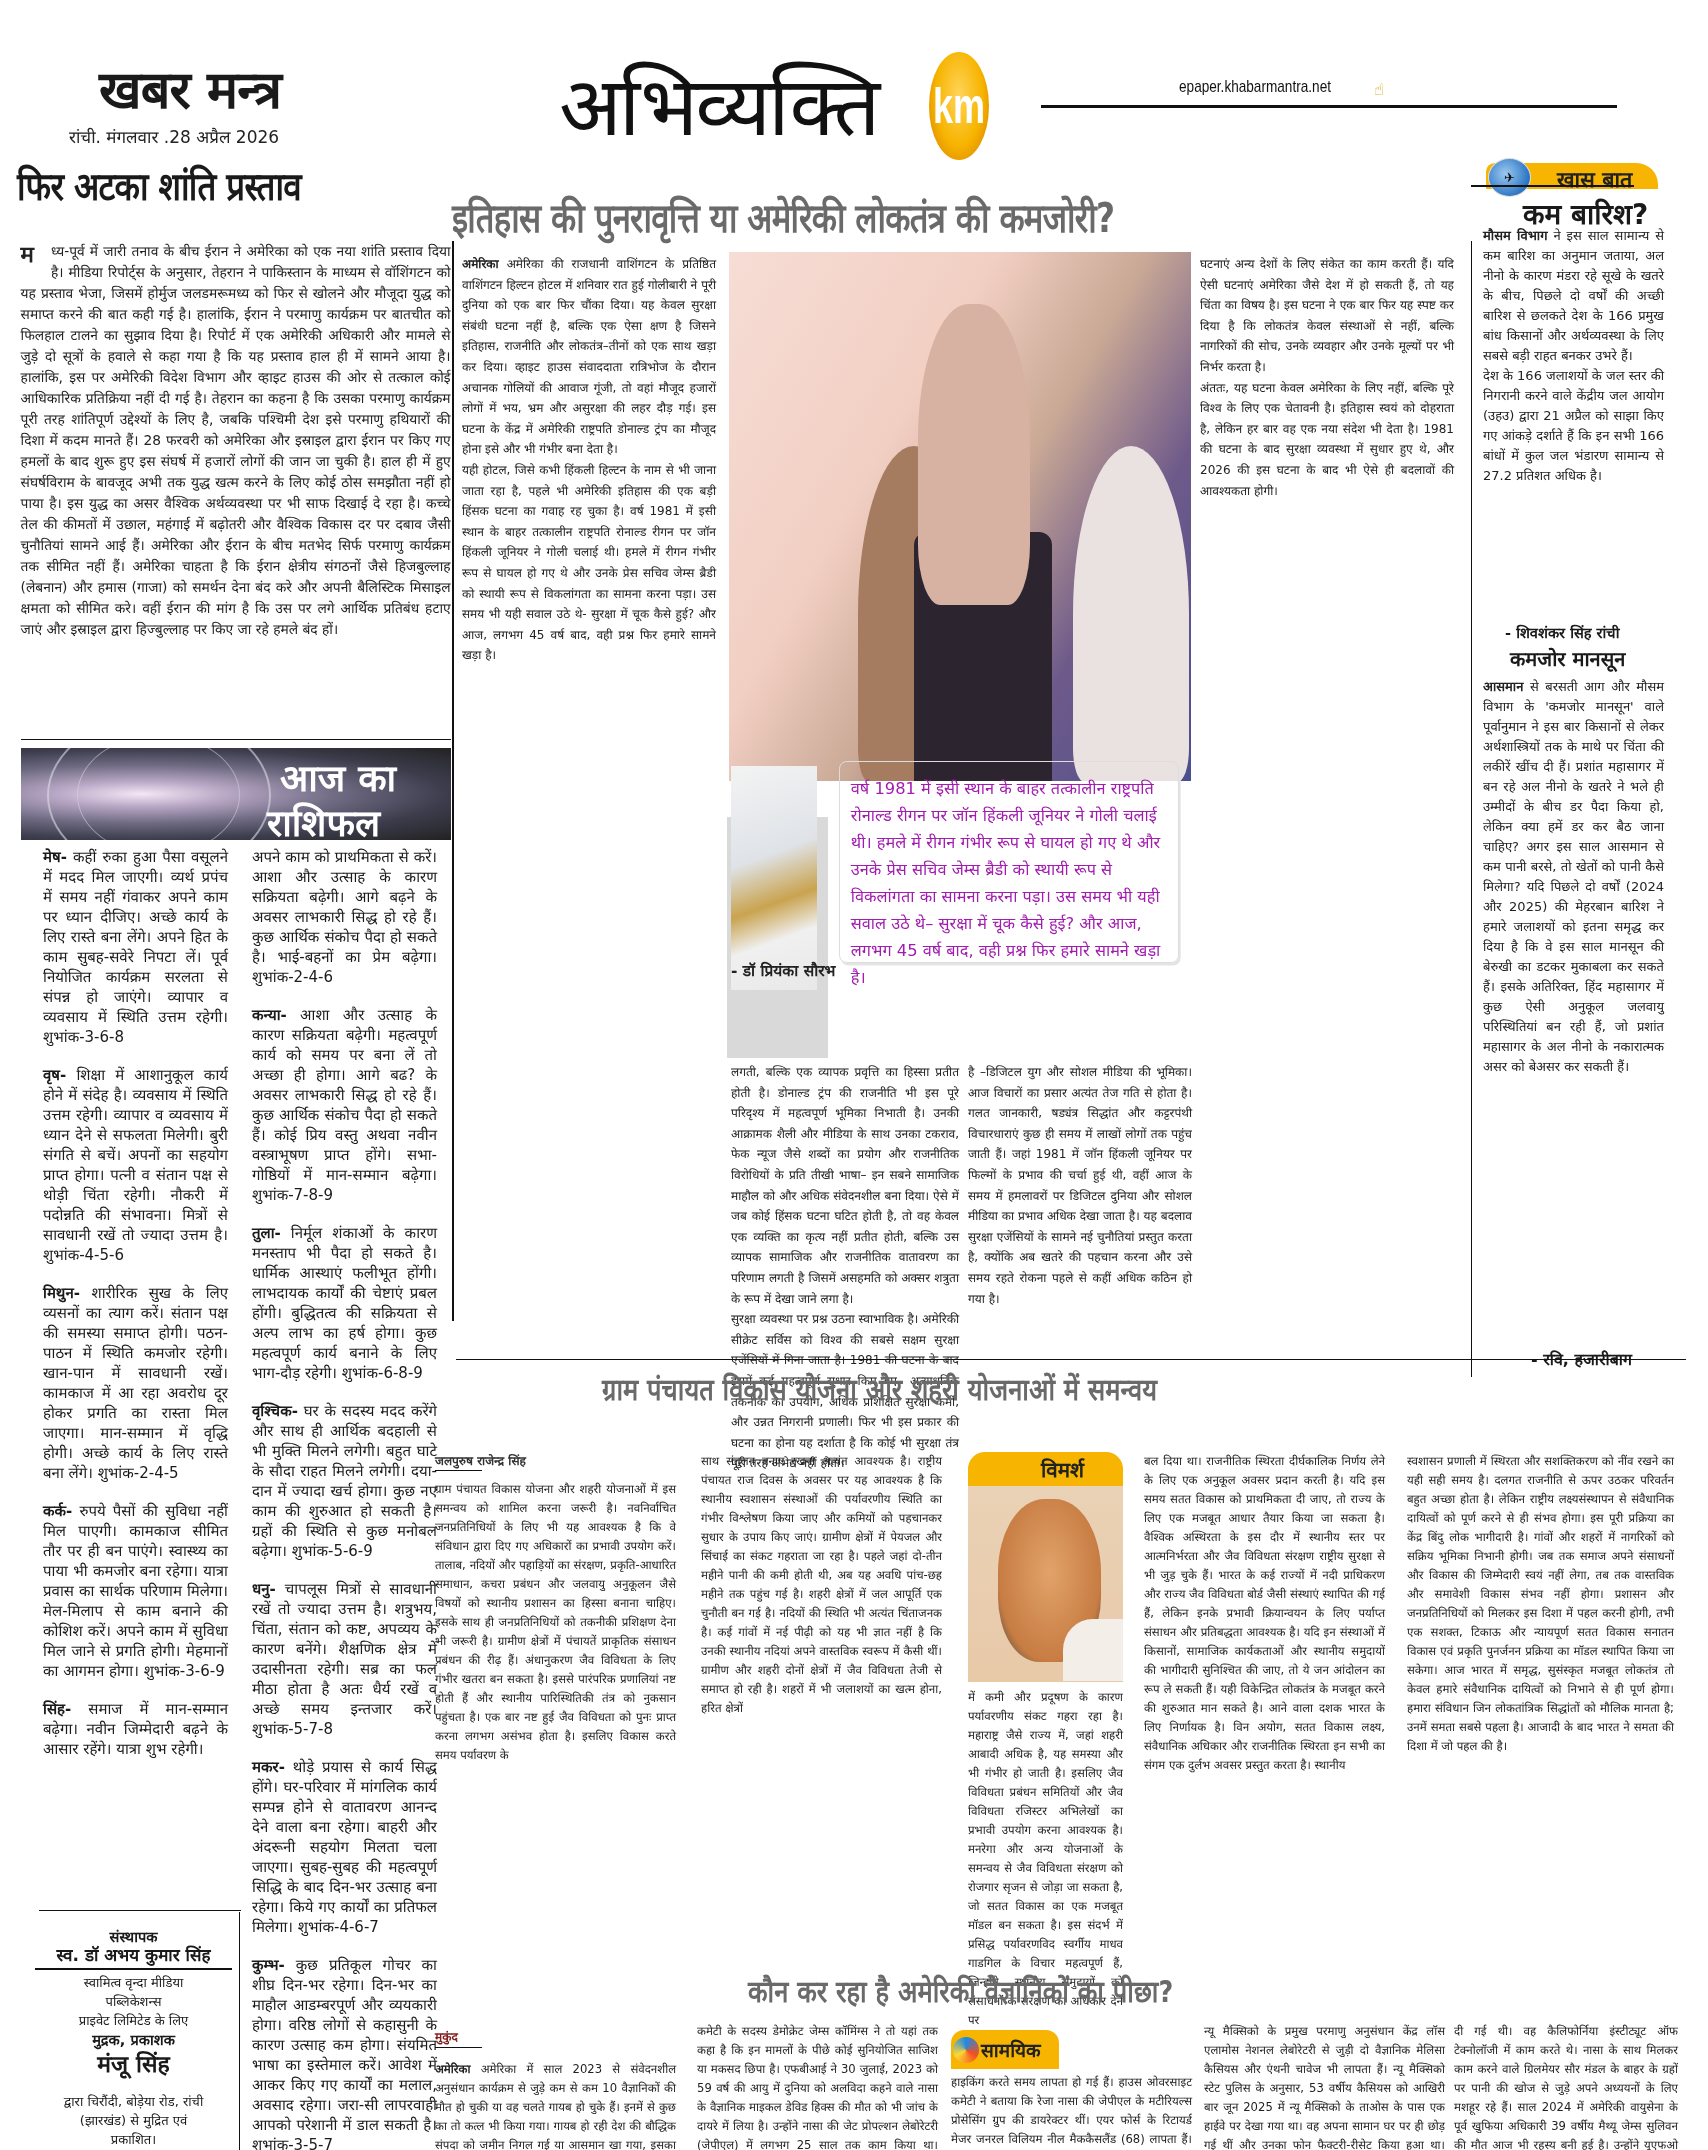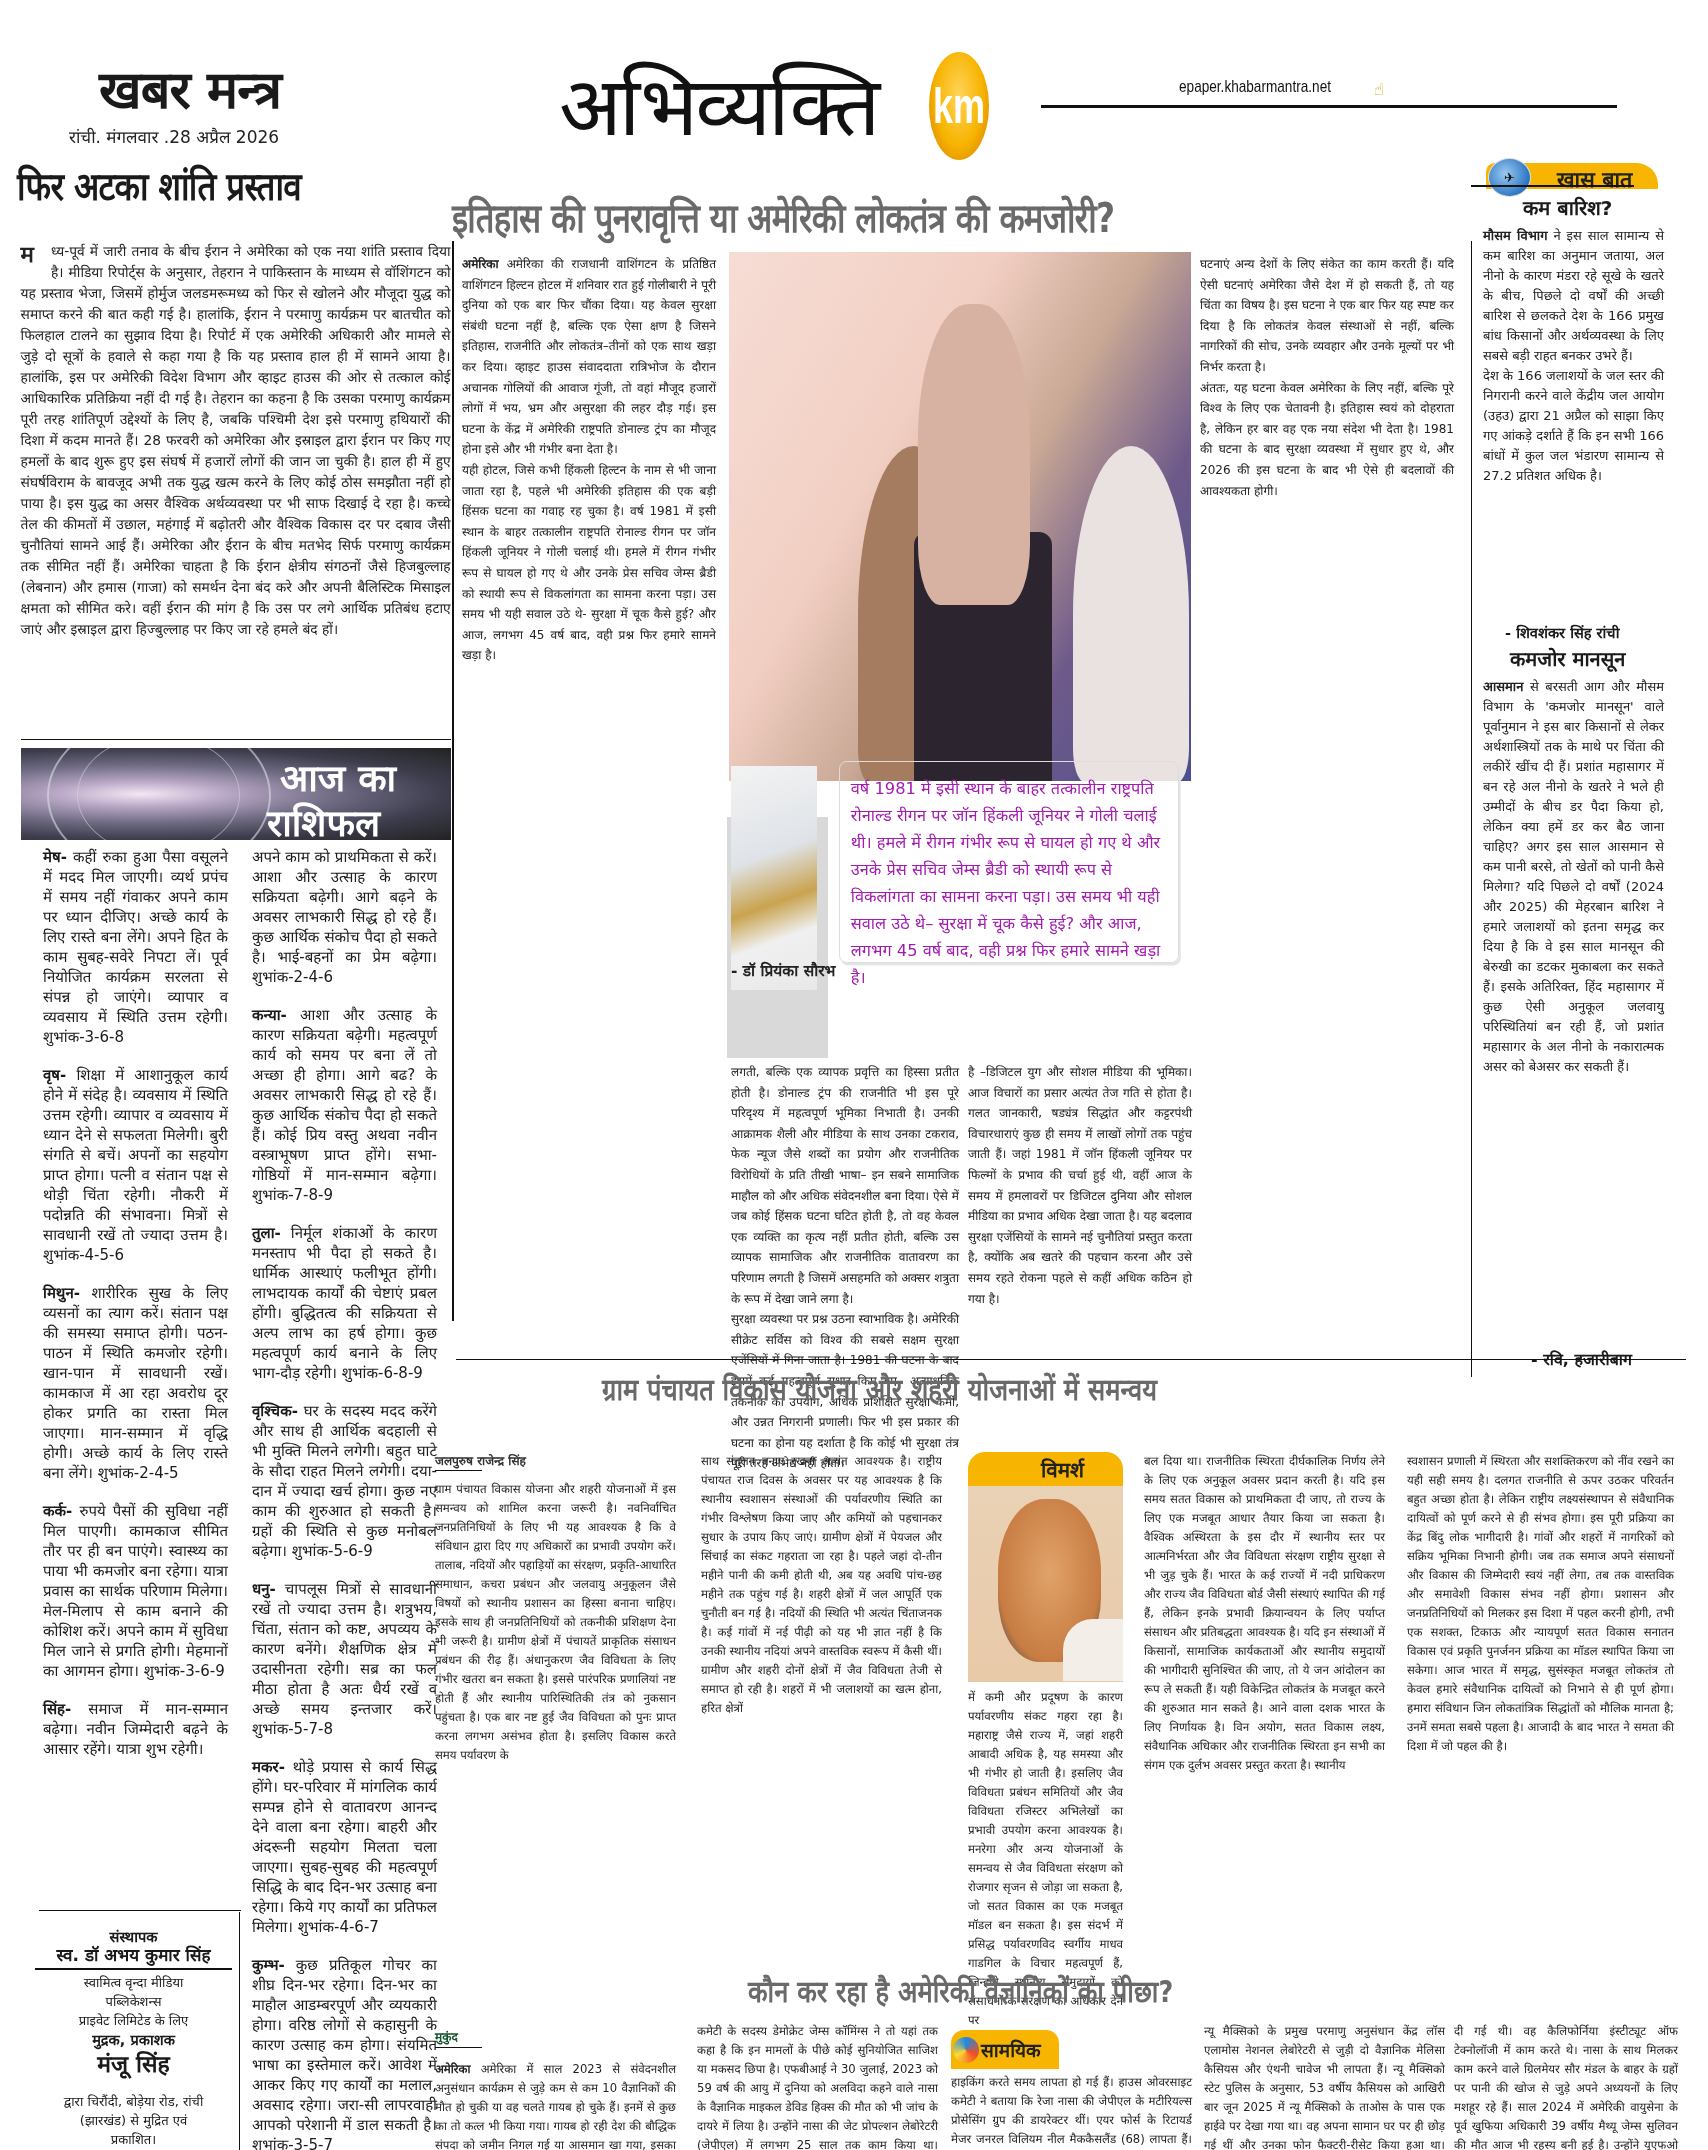--- a/index.html
+++ b/index.html
@@ -27,21 +27,21 @@
   #lead-dropcap { font-size: 22.4px; font-weight: bold; float: left; line-height: 26px; margin-right: 17px; }
 
   
   #main-headline { left: 452px; top: 189px; font-size: 40px; font-weight: bold; color: #6a6a6a; letter-spacing: -0.9px; transform: scaleX(0.82); transform-origin: left; white-space: nowrap; }
 
   
   #khaas-tab { left: 1486px; top: 163px; width: 172px; height: 26px; background: #f7b400; border-radius: 8.6px 21.5px 0 0; }
   #khaas-globe { left: 1488px; top: 158px; width: 43px; height: 39px; border-radius: 50%; background: radial-gradient(circle at 40% 40%, #9ccaf0, #2d76c4 70%, #1a4e94); border: 1.3px solid #ddd; display: flex; align-items: center; justify-content: center; color: #111; font-size: 13px; }
   #khaas-label { left: 1557px; top: 164px; font-size: 21.5px; font-weight: bold; color: #222; }
   #khaas-rule { left: 1471px; top: 185px; width: 163px; height: 2.2px; }
-  #khaas-title { left: 1523px; top: 194px; font-size: 20px; font-weight: bold; }
+  #khaas-title { left: 1523px; top: 194px; font-size: 28px; font-weight: bold; }
   #khaas-body { left: 1483px; top: 226px; width: 181px; font-size: 13px; line-height: 20px; }
   #khaas-byline { left: 1505px; top: 622px; font-size: 14.6px; font-weight: bold; }
   #khaas2-title { left: 1510px; top: 645px; font-size: 20px; font-weight: bold; }
   #khaas2-body { left: 1483px; top: 677px; width: 181px; font-size: 13px; line-height: 20px; }
   #khaas2-byline { left: 1531px; top: 1348px; font-size: 16px; font-weight: bold; }
 
   
   .col { position: absolute; font-size: 12px; line-height: 20.6px; text-align: justify; color: #222; }
   #photo { left: 729px; top: 252px; width: 462px; height: 529px; background: linear-gradient(120deg, #f6ddd5 0%, #f2cfc3 35%, #c9a895 55%, #6e5a8a 75%, #4b4f8f 100%); overflow: hidden; }
   #photo .p1 { position: absolute; left: 189px; top: 52px; width: 112px; height: 301px; background: #d7b1a2; border-radius: 45% 45% 20% 20%; }
@@ -75,21 +75,21 @@
   #vimarsh-headline { left: 602px; top: 1368px; font-size: 30px; font-weight: bold; color: #6a6a6a; transform: scaleX(0.85); transform-origin: left; white-space: nowrap; }
   #vimarsh-author { left: 435px; top: 1452px; font-size: 12px; font-weight: bold; color: #333; }
   #vimarsh-tab { left: 968px; top: 1452px; width: 155px; height: 34px; background: #f7b400; border-radius: 17px 17px 0 0; }
   #vimarsh-label { left: 1041px; top: 1455px; font-size: 20.6px; font-weight: bold; color: #222; }
   #vimarsh-photo { left: 968px; top: 1486px; width: 155px; height: 196px; background: linear-gradient(180deg, #ead2b6, #e8c9a8); overflow: hidden; }
   #vimarsh-photo .face { position: absolute; left: 30px; top: 13px; width: 103px; height: 163px; background: radial-gradient(ellipse at 50% 45%, #e1a36a 0%, #c77c42 70%, #4f4f4f 90%); border-radius: 45% 45% 40% 40%; }
   #vimarsh-photo .shirt { position: absolute; left: 95px; top: 133px; width: 60px; height: 62px; background: #f3efe8; border-radius: 50% 0 0 0; }
 
   
   #sci-headline { left: 748px; top: 1970px; font-size: 30px; font-weight: bold; color: #6a6a6a; transform: scaleX(0.85); transform-origin: left; white-space: nowrap; }
-  #sci-author { left: 435px; top: 2028px; font-size: 12px; font-weight: bold; color: #14532d; }
+  #sci-author { left: 435px; top: 2028px; font-size: 12px; font-weight: bold; color: #7f1d1d; }
   #samayik-tab { left: 951px; top: 2030px; width: 108px; height: 39px; background: #f7b400; border-radius: 13px 13px 0 0; }
   #samayik-label { left: 981px; top: 2037px; font-size: 19px; font-weight: bold; color: #222; }
   #samayik-icon { left: 953px; top: 2037px; width: 26px; height: 26px; border-radius: 50%; background: conic-gradient(#1e88e5, #f4511e, #fdd835, #1e88e5); }
 </style>
 </head>
 <body>
 
 <div class="abs" id="brand">खबर मन्त्र</div>
 <div class="abs" id="dateline">रांची. मंगलवार .28 अप्रैल 2026</div>
 <div class="abs" id="section-title">अभिव्यक्ति</div>

